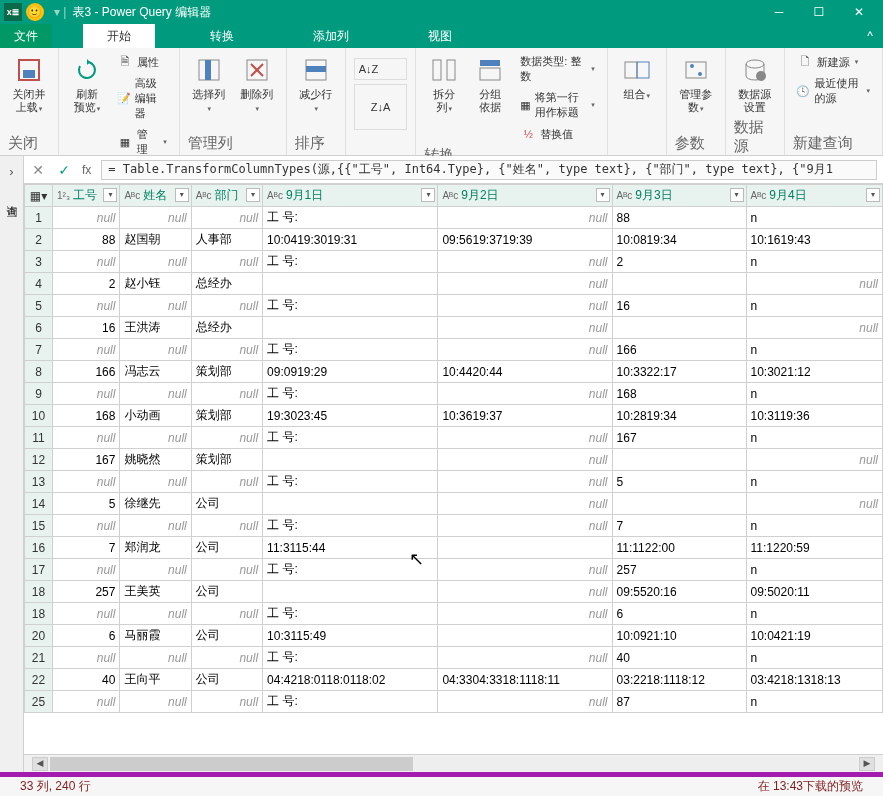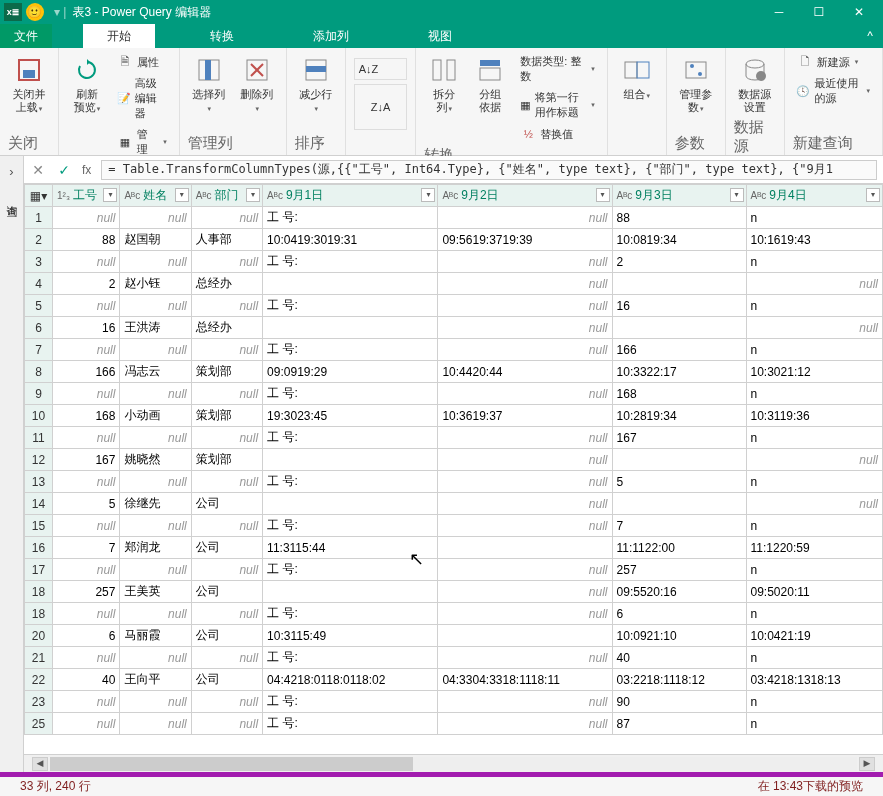--- a/index.html
+++ b/index.html
@@ -642,38 +642,20 @@
               <td class="rownum">22</td>
               <td class="numcol">40</td>
               <td class="">王向平</td>
               <td class="">公司</td>
               <td class="">04:4218:0118:0118:02</td>
               <td class="">04:3304:3318:1118:11</td>
               <td class="">03:2218:1118:12</td>
               <td class="">03:4218:1318:13</td>
             </tr>
             <tr>
-              <td class="rownum">23</td>
-              <td class="numcol">
-                <span class="null-val">null</span>
-              </td>
-              <td class="">
-                <span class="null-val">null</span>
-              </td>
-              <td class="">
-                <span class="null-val">null</span>
-              </td>
-              <td class="">工 号:</td>
-              <td class="">
-                <span class="null-val">null</span>
-              </td>
-              <td class="">90</td>
-              <td class="">n</td>
-            </tr>
-            <tr>
               <td class="rownum">25</td>
               <td class="numcol">
                 <span class="null-val">null</span>
               </td>
               <td class="">
                 <span class="null-val">null</span>
               </td>
               <td class="">
                 <span class="null-val">null</span>
               </td>

